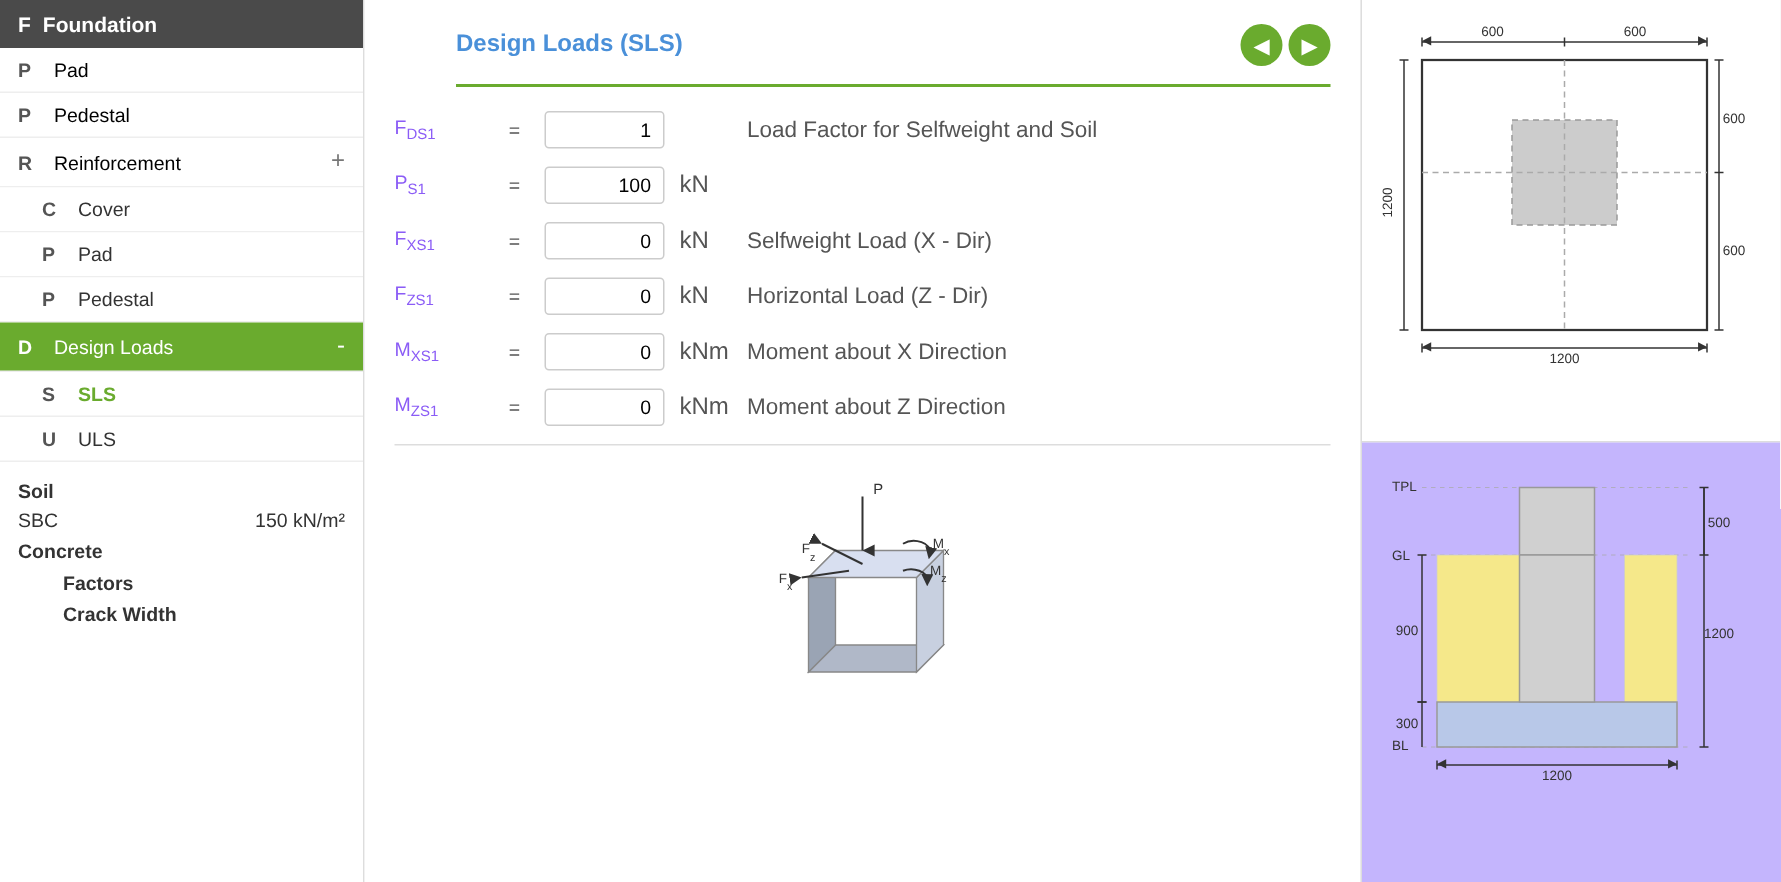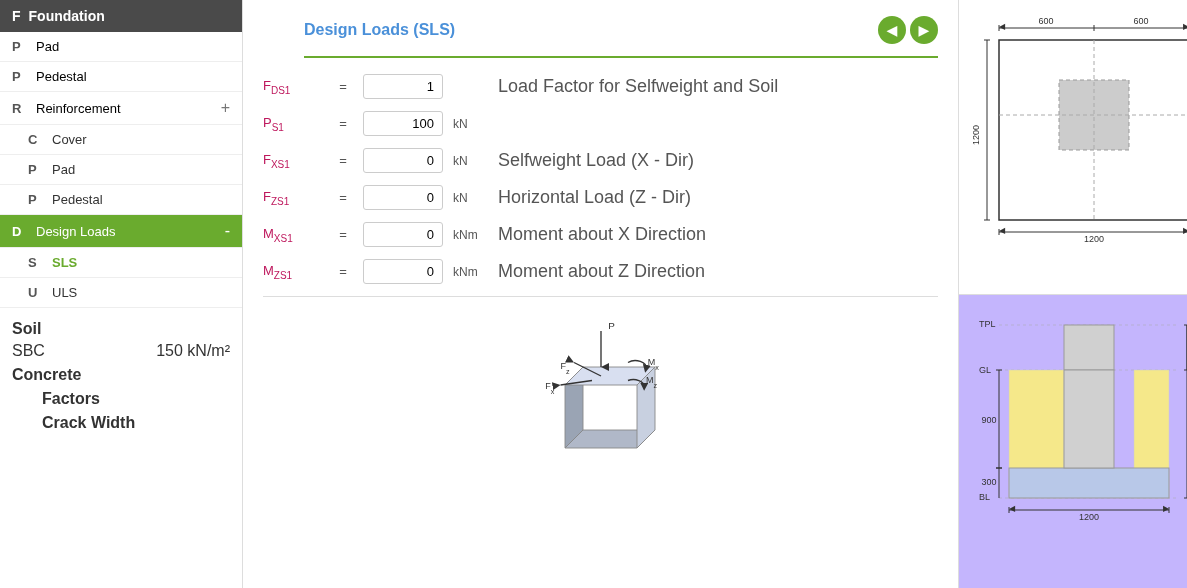--- a/index.html
+++ b/index.html
@@ -69,21 +69,21 @@
       font-size: 13px;
       color: #555;
       min-width: 16px;
     }
     .sub-item .label { color: #333; }
     .sub-item.green-label .label { color: #6aab2e; font-weight: bold; }
 
     
     .sidebar-info {
       padding: 8px 12px;
-      font-size: 16px;
+      font-size: 13px;
       color: #333;
     }
     .sidebar-info .info-row {
       display: flex;
       justify-content: space-between;
       padding: 2px 0;
     }
     .sidebar-info .section-title {
       font-weight: bold;
       padding: 4px 0 2px 0;
@@ -137,51 +137,51 @@
     
     .form-row {
       display: flex;
       align-items: center;
       margin-bottom: 12px;
       gap: 10px;
     }
     .form-label {
       min-width: 60px;
       font-size: 13px;
-      color: #be185d;
+      color: #8b5cf6;
     }
     .form-label sub, .form-label sup { font-size: 10px; }
     .equals { min-width: 20px; text-align: center; color: #555; }
     .form-input {
       width: 80px;
       padding: 4px 8px;
       border: 1px solid #ccc;
       border-radius: 3px;
       font-size: 13px;
       text-align: right;
     }
-    .form-unit { min-width: 35px; color: #555; font-size: 12px; }
-    .form-desc { color: #555; font-size: 18px; flex: 1; }
+    .form-unit { min-width: 35px; color: #555; font-size: 16px; }
+    .form-desc { color: #555; font-size: 15px; flex: 1; }
 
     .divider { border: none; border-top: 1px solid #ddd; margin: 8px 0 16px 0; }
 
     
     .diagram-area {
       display: flex;
       justify-content: center;
       margin-top: 8px;
     }
     .diagram-svg {
       width: 200px;
       height: 180px;
     }
 
     
     #right-panel {
-      width: 229px;
+      width: 280px;
       flex-shrink: 0;
       background: #f5f5f5;
       border-left: 1px solid #ddd;
       display: flex;
       flex-direction: column;
       overflow: hidden;
     }
     .right-top {
       flex: 1;
       padding: 10px;

